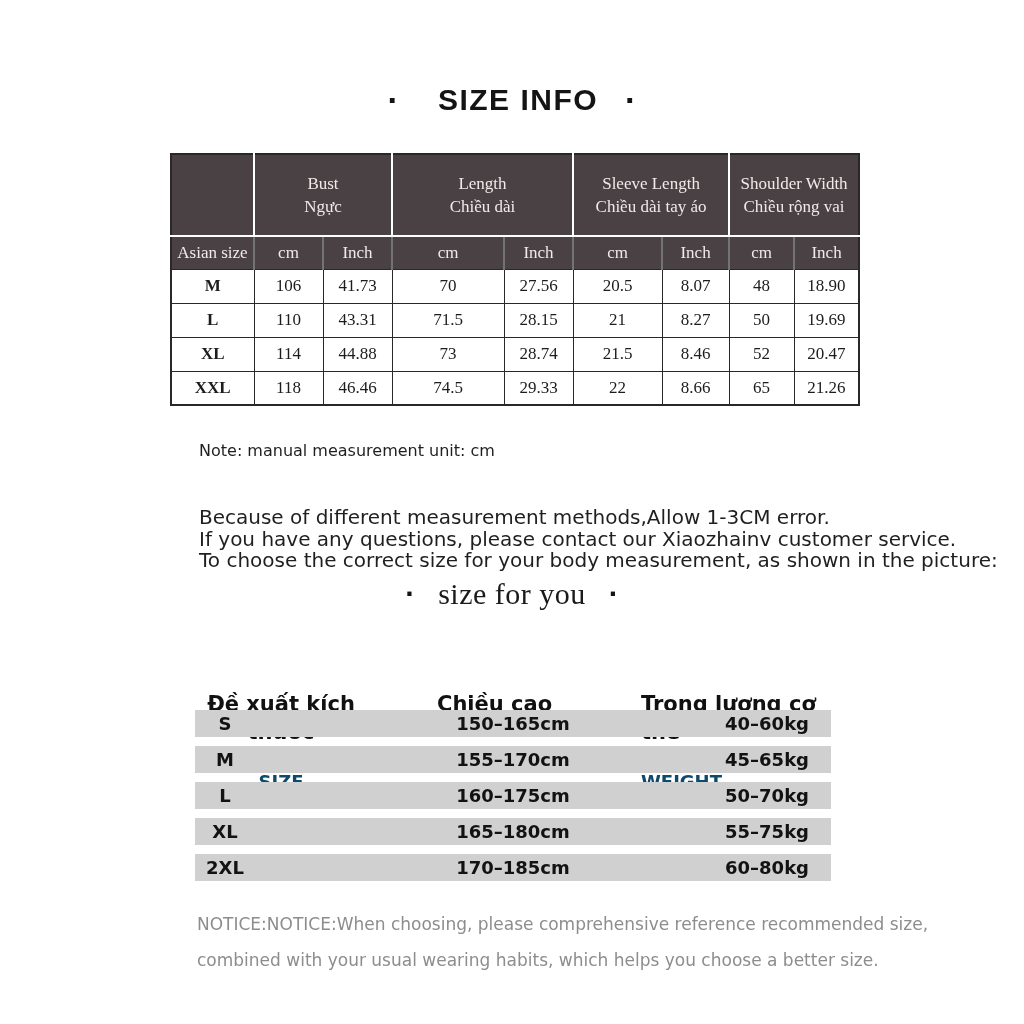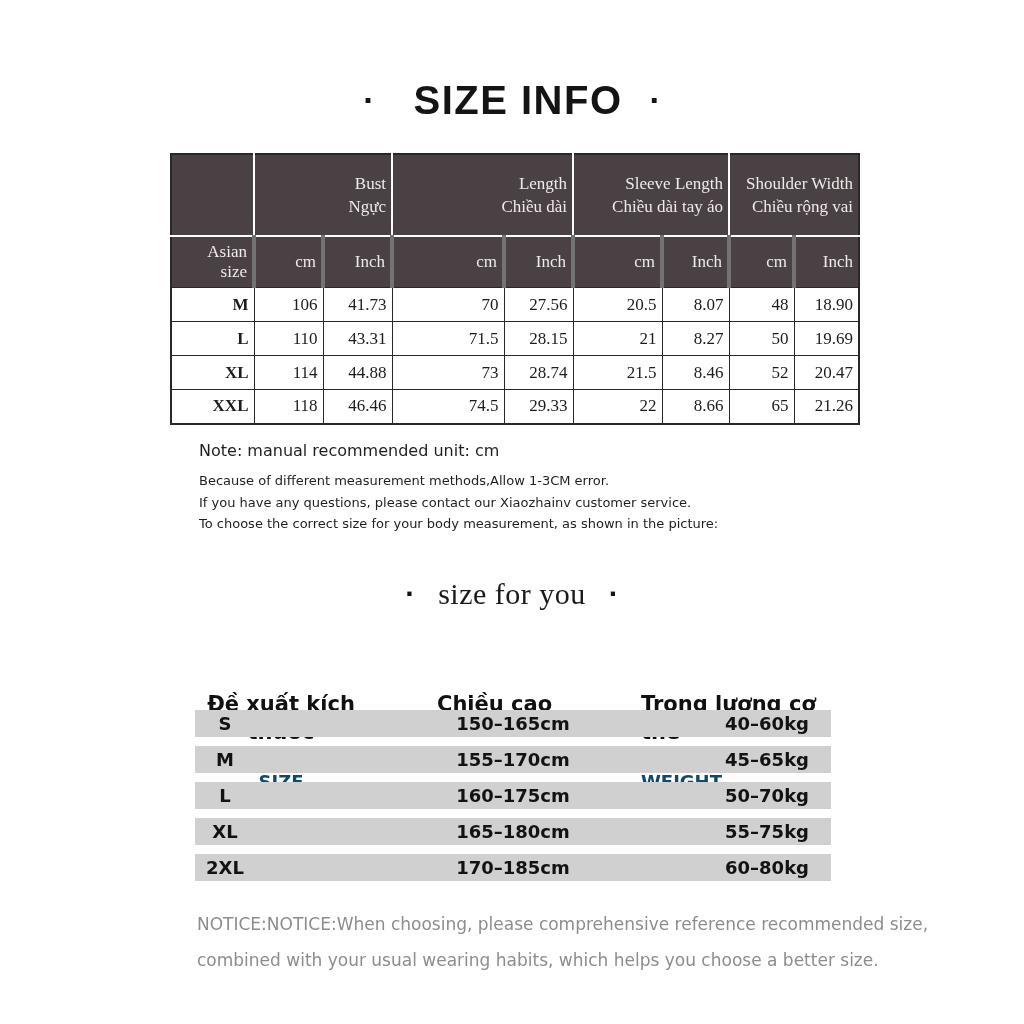--- a/index.html
+++ b/index.html
@@ -14,21 +14,21 @@
   }
 
   
   .title-row {
     position: absolute;
     left: 0; width: 1024px;
     display: flex; align-items: center; justify-content: center;
   }
   #size-info-title { top: 76px; height: 48px; gap: 27px; }
   #size-info-title .title-text {
-    font-size: 40px; font-weight: 700; letter-spacing: 1.5px; color: #141414; margin-left: 12px;
+    font-size: 30px; font-weight: 700; letter-spacing: 1.5px; color: #141414; margin-left: 12px;
   }
   #size-for-you-title { top: 573px; height: 42px; gap: 23px; }
   #size-for-you-title .title-text {
     font-family: Liberation Serif, serif;
     font-size: 30px; font-weight: 400; letter-spacing: 0.5px; color: #1a1a1a;
   }
   .dot { font-weight: 700; color: #141414; }
   #size-info-title .dot { font-size: 34px; }
   #size-for-you-title .dot { font-size: 30px; }
 
@@ -36,52 +36,52 @@
   .sizetable {
     position: absolute;
     left: 170px; top: 153px;
     width: 688px;
     border-collapse: collapse;
     table-layout: fixed;
     border: 2px solid #2b2728;
     font-family: "Liberation Serif", "DejaVu Serif", serif;
   }
   .sizetable th, .sizetable td {
-    padding: 5px; text-align: right; vertical-align: middle;
+    padding: 5px; text-align: center; vertical-align: middle;
     font-weight: 400;
   }
   .hcell {
     background: #4a4144;
     color: #f0eae8;
     font-size: 17px;
   }
   .group-row { height: 82px; }
   .group-row .hcell div { line-height: 23px; }
   .group-row .hcell + .hcell { border-left: 2px solid #ffffff; }
   .unit-row { height: 33px; border-radius: 16px; }
   .unit-row .hcell { border-top: 2px solid #ffffff; font-size: 17px; }
-  .unit-row .hcell + .hcell { border-left: 4px solid #737373; }
+  .unit-row .hcell + .hcell { border-left: 2px solid #737373; }
   .data-row { height: 34px; }
   .data-row th, .data-row td {
     border: 1px solid #2b2728;
     background: #ffffff;
     font-size: 17px; color: #1c1c1c;
   }
   .data-row th { font-weight: 700; }
 
   
   .note-unit {
     position: absolute; left: 199px; top: 441px;
     font-family: "DejaVu Sans", sans-serif;
     font-size: 16px; color: #1f1f1f;
   }
   .note-lines {
-    position: absolute; left: 199px; top: 470px;
-    font-family: "DejaVu Sans", sans-serif;
-    font-size: 13px; line-height: 21.5px; color: #1f1f1f;
+    position: absolute; left: 199px; top: 507px;
+    font-family: "DejaVu Sans", sans-serif;
+    font-size: 20px; line-height: 21.5px; color: #1f1f1f;
   }
 
   
   .sfy-col { position: absolute; top: 646px; }
   .sfy-col .vi {
     font-family: "DejaVu Sans", sans-serif;
     font-size: 21px; font-weight: 700; line-height: 28px; color: #111111; margin-top: 44px;
   }
   .sfy-col .en {
     font-family: "DejaVu Sans", sans-serif;
@@ -207,21 +207,21 @@
       <td>74.5</td>
       <td>29.33</td>
       <td>22</td>
       <td>8.66</td>
       <td>65</td>
       <td>21.26</td>
     </tr>
   </tbody>
     </table>
 
-  <div class="note-unit">Note: manual recommended unit: cm</div>
+  <div class="note-unit">Note: manual measurement unit: cm</div>
   <div class="note-lines">
     <div>Because of different measurement methods,Allow 1-3CM error.</div>
     <div>If you have any questions, please contact our Xiaozhainv customer service.</div>
     <div>To choose the correct size for your body measurement, as shown in the picture:</div>
   </div>
 
   <div class="title-row" id="size-for-you-title">
     <span class="dot">·</span>
     <span class="title-text">size for you</span>
     <span class="dot">·</span>

